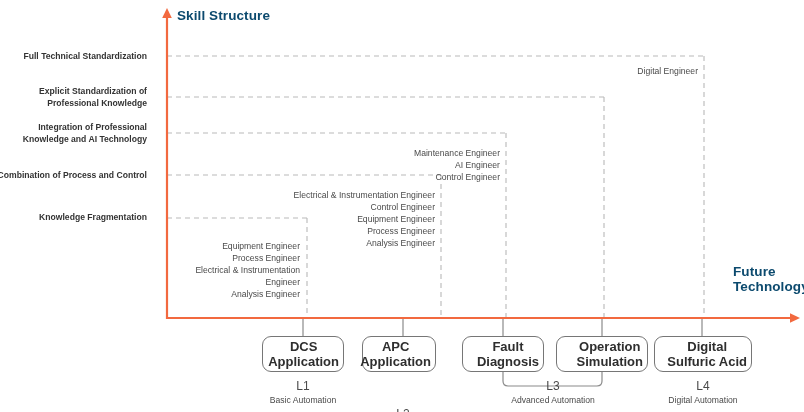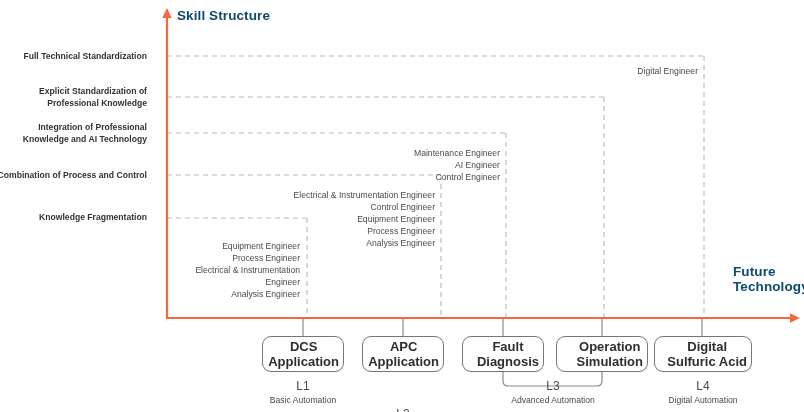--- a/index.html
+++ b/index.html
@@ -178,21 +178,21 @@
 
   <div class="roles" style="left:530px; top:65px; width:168px;">Digital Engineer</div>
 
   <div class="node-box" style="left:262px; top:336px; width:82px; height:36px;">
     <div>
       <div>DCS</div>
       <div>Application</div>
     </div>
   </div>
 
-  <div class="node-box" style="left:362px; top:336px; width:82px; height:36px;">
+  <div class="node-box" style="left:362px; top:336px; width:74px; height:36px;">
     <div>
       <div>APC</div>
       <div>Application</div>
     </div>
   </div>
 
   <div class="node-box" style="left:462px; top:336px; width:82px; height:36px;">
     <div>
       <div>Fault</div>
       <div>Diagnosis</div>

